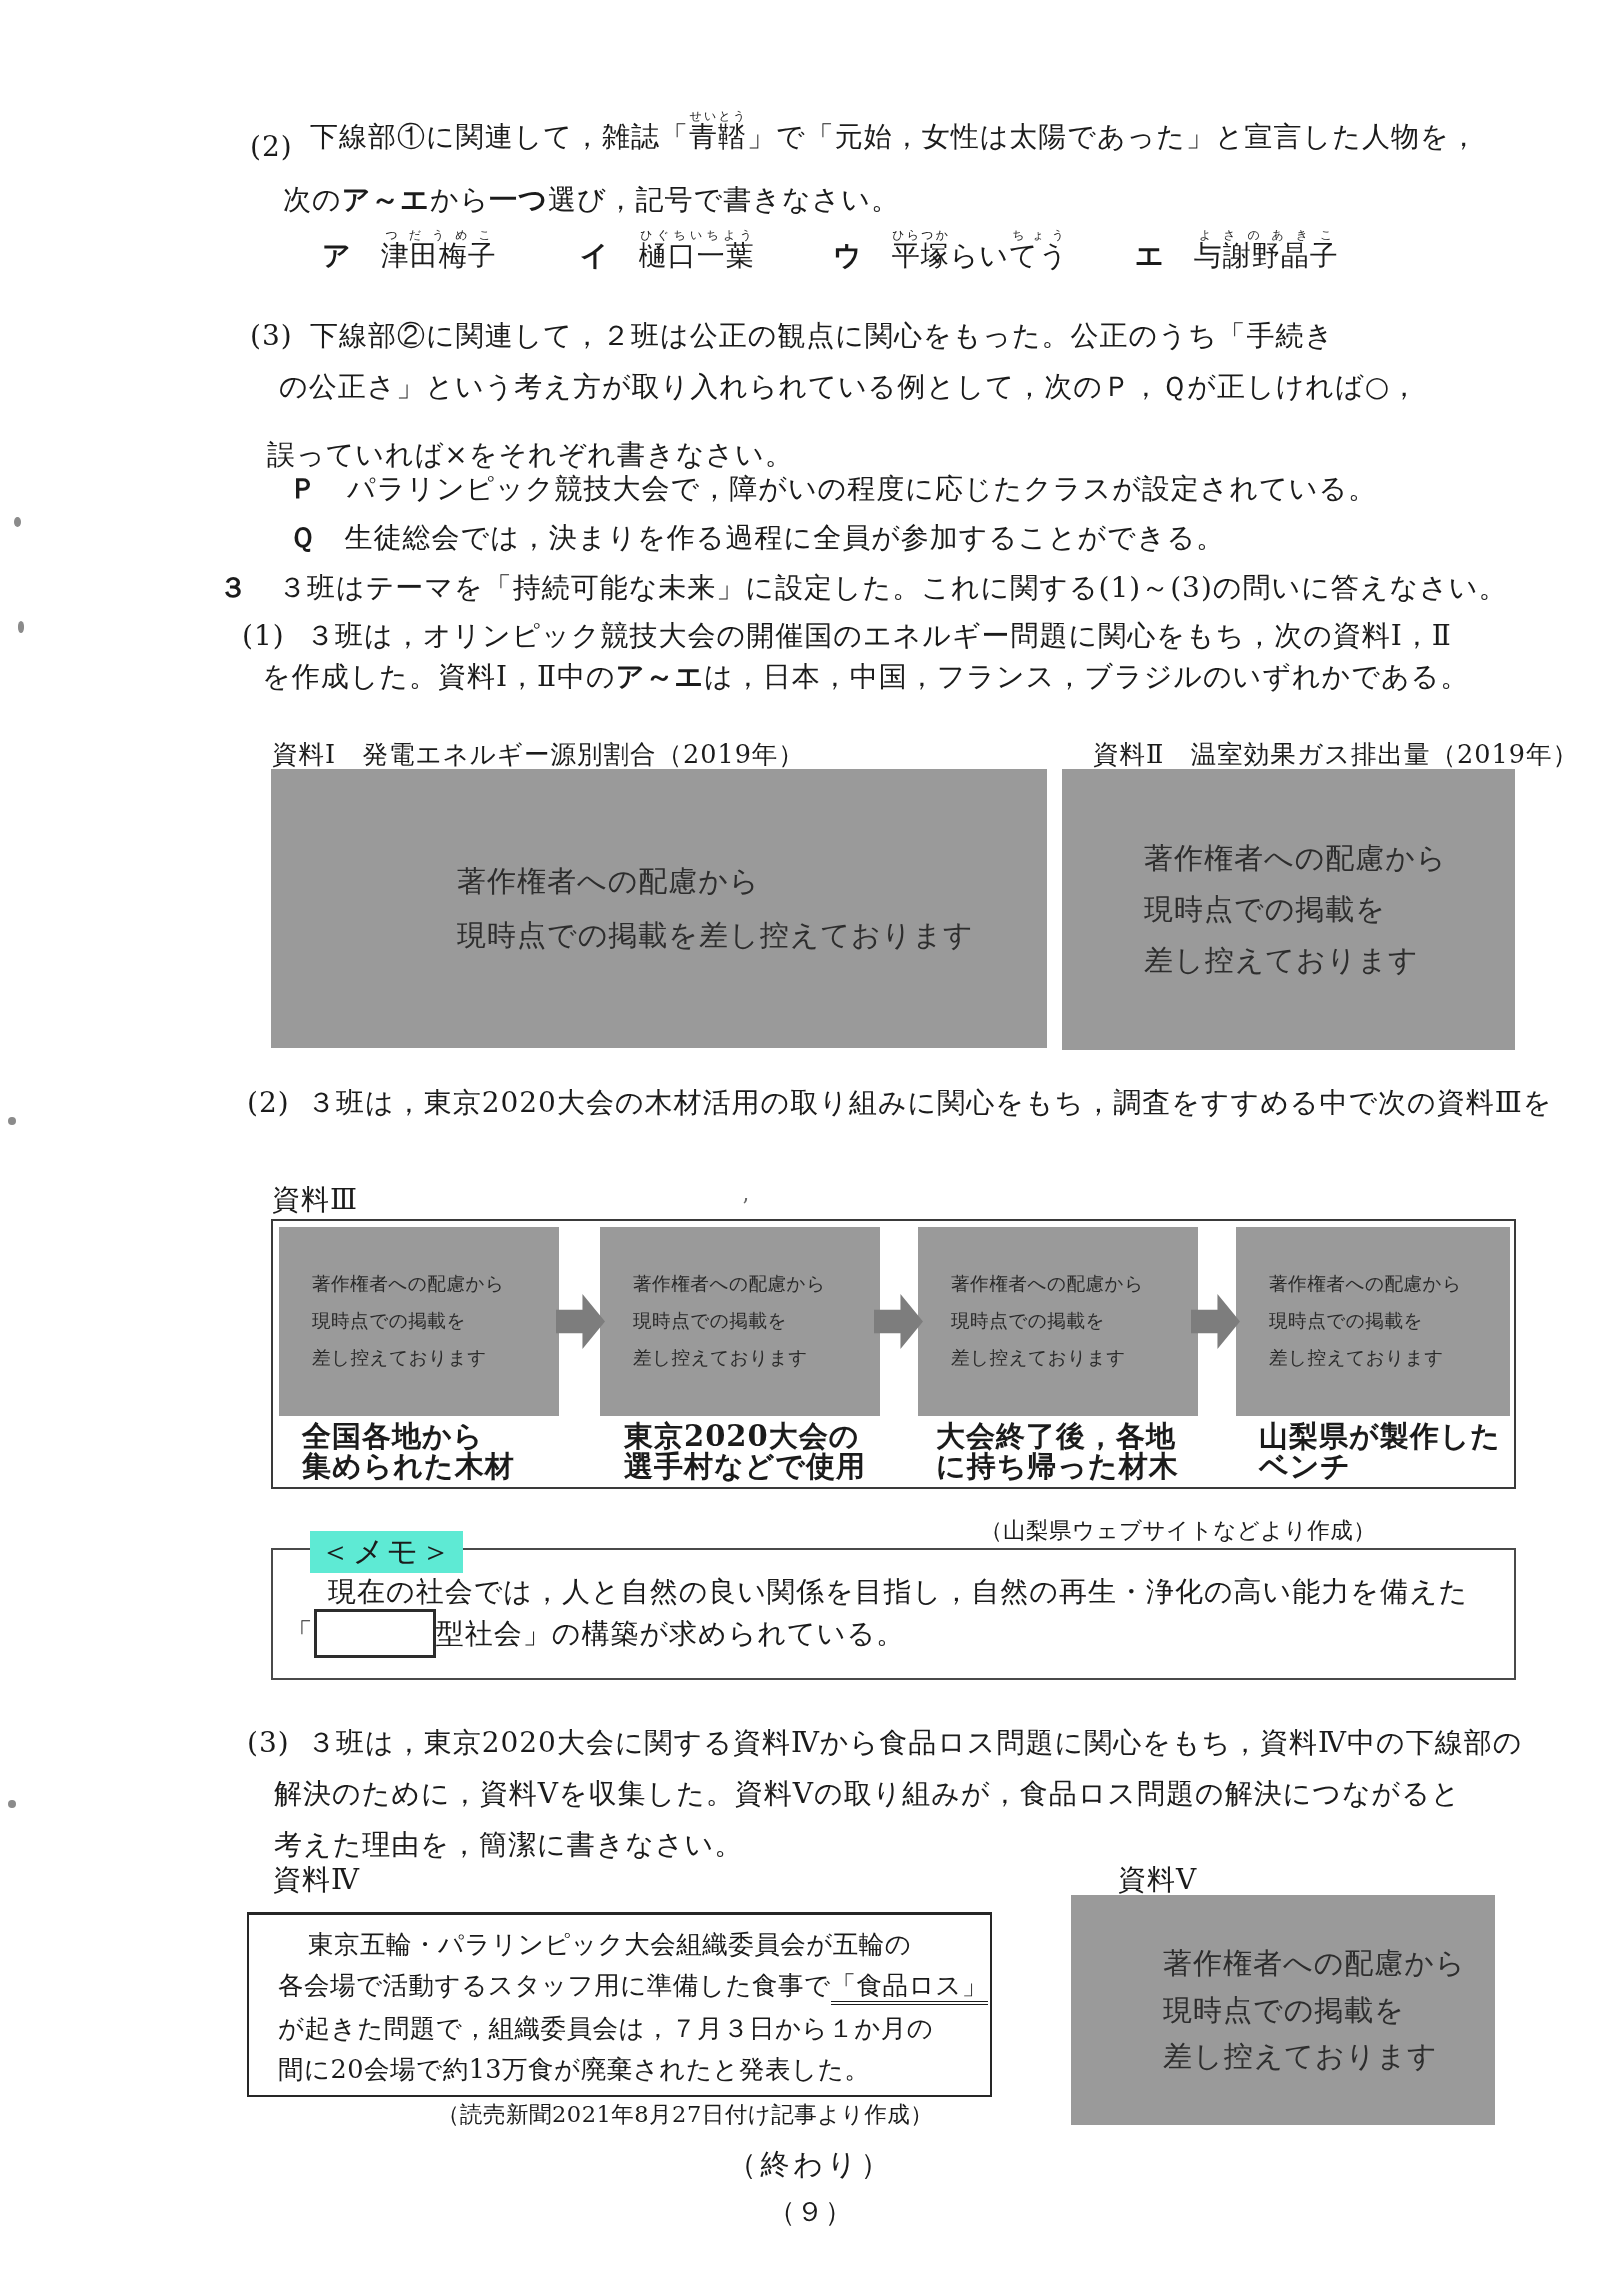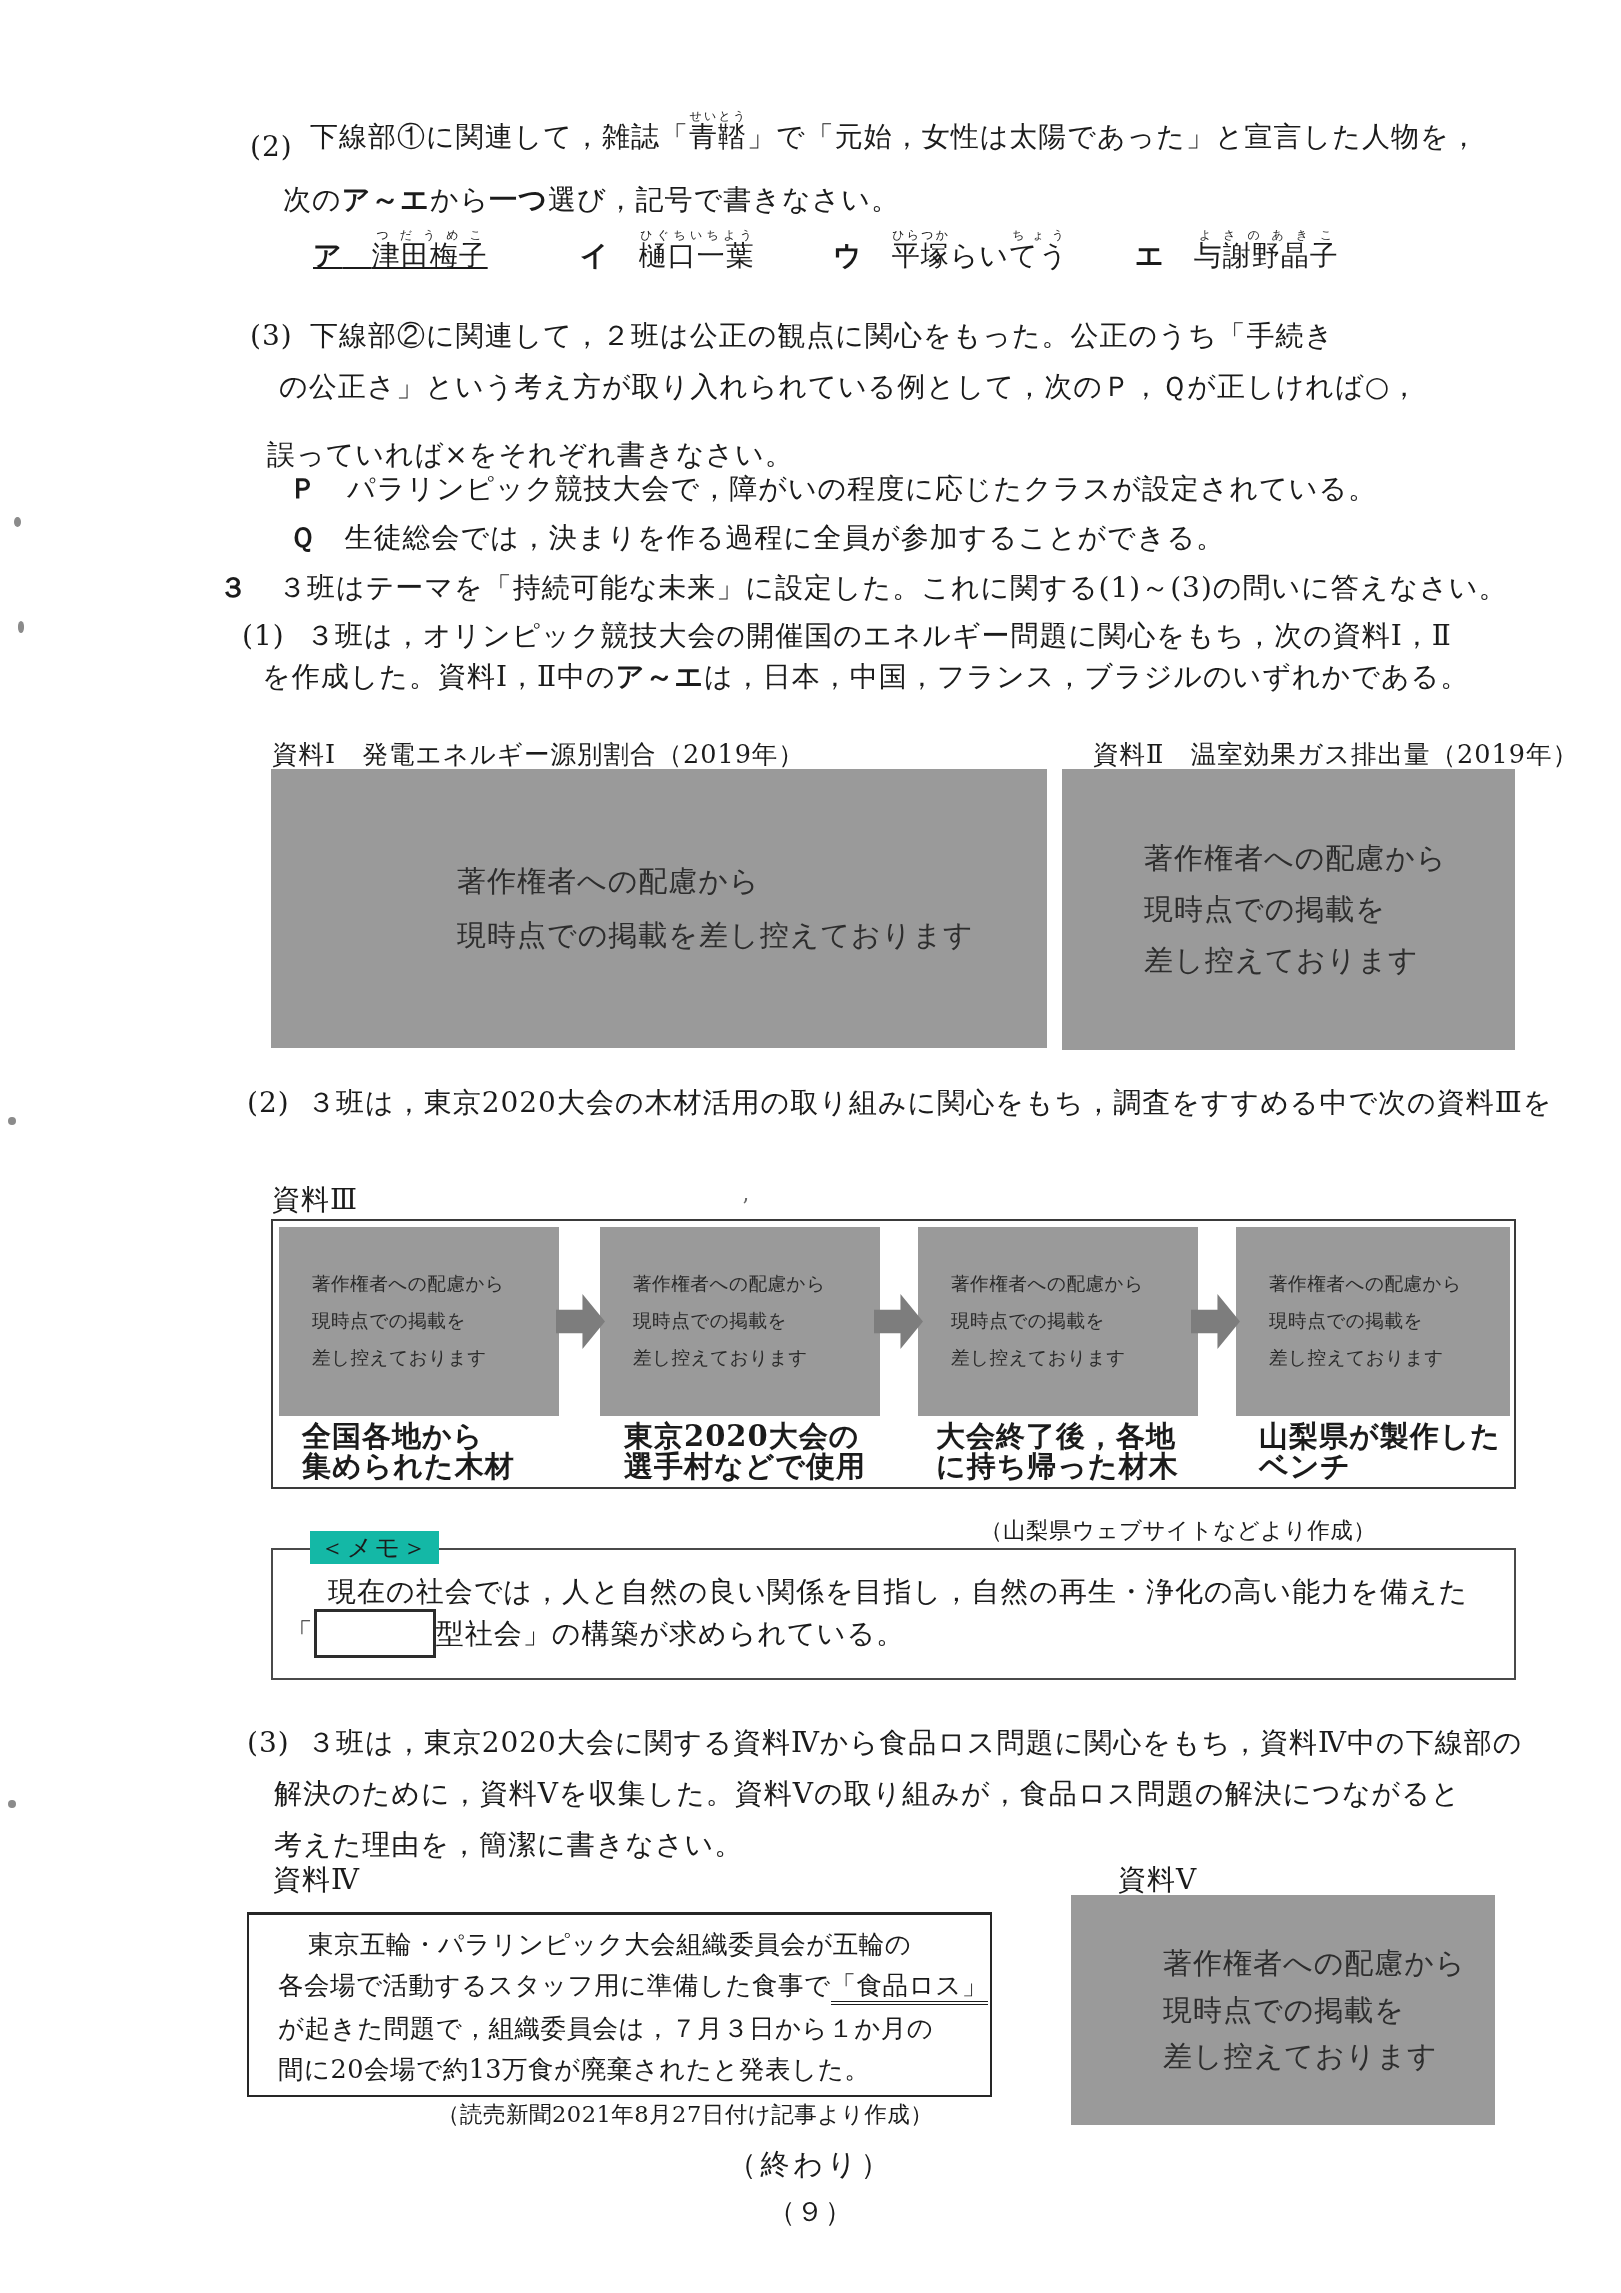--- a/index.html
+++ b/index.html
@@ -15,21 +15,21 @@
   ruby rt{font-size:12px;letter-spacing:1px;color:#222;font-family:"DejaVu Sans",sans-serif;}
   .lbl{font-size:25.5px;}
   .ph{position:absolute;background:#9a9a9a;color:#2d2d2d;display:flex;flex-direction:column;justify-content:center;}
   .ph .pht{line-height:1;white-space:nowrap;}
   .outerbox{position:absolute;border:2px solid #3a3a3a;background:#fff;}
   .flowbox{position:absolute;background:#9a9a9a;color:#2a2a2a;display:flex;flex-direction:column;justify-content:center;gap:18.6px;padding-left:33px;box-sizing:border-box;}
   .flowbox .pht{font-size:18.6px;letter-spacing:0.5px;line-height:1;white-space:nowrap;}
   .cap{position:absolute;font-size:29px;line-height:30px;white-space:nowrap;font-weight:bold;}
   .src{position:absolute;font-size:22.5px;letter-spacing:0.5px;white-space:nowrap;}
   .memo{position:absolute;border:2px solid #4a4a4a;background:#fff;}
-  .memo-label{position:absolute;top:-18.6px;left:37px;background:#14b8a6;padding:0 9.8px;font-size:25px;letter-spacing:2px;}
+  .memo-label{position:absolute;top:-18.6px;left:37px;background:#5eead4;padding:0 9.8px;font-size:31px;letter-spacing:2px;}
   .blank{display:inline-block;width:110px;height:43px;border:3.9px solid #2c2c2c;background:#fff;flex:0 0 auto;}
   .rowflex{display:flex;align-items:center;height:53px;}
   .s4box{position:absolute;border:2px solid #262626;border-top:3.9px solid #262626;background:#fff;font-size:25.5px;}
   .s4box .sl{position:absolute;line-height:35px;white-space:nowrap;letter-spacing:0.5px;}
   .u-double{border-bottom:4.9px double #1b1b1b;padding-bottom:1px;}
   .arrow{position:absolute;}
   .speck{position:absolute;background:#8b8b8b;border-radius:50%;}
   .artifact{position:absolute;color:#666;font-size:21.6px;}
   .center{left:0;width:100%;text-align:center;}
 </style>
@@ -41,21 +41,21 @@
   <div class="speck" style="left:13.7px;top:517px;width:6.9px;height:9.8px;"></div>
   <div class="speck" style="left:17.6px;top:621px;width:6.9px;height:11.8px;"></div>
   <div class="speck" style="left:7.8px;top:1117px;width:7.8px;height:7.8px;"></div>
   <div class="speck" style="left:7.8px;top:1800px;width:7.8px;height:7.8px;"></div>
   <div class="artifact" style="left:742px;top:1194px;">’</div>
 
   <div class="l" style="top:127px;left:250px;">(2)</div>
   <div class="l" style="top:110px;left:310px;"><span>下線部①に関連して，雑誌「</span><ruby><span>青鞜</span><rt>せいとう</rt></ruby><span>」で「元始，女性は太陽であった」と宣言した人物を，</span></div>
   <div class="l" style="top:180px;left:283px;"><span>次の</span><span class="goth">ア～エ</span><span>から</span><span class="bold">一つ</span><span>選び，記号で書きなさい。</span></div>
 
-  <div class="l" style="top:229px;left:313px;text-decoration:underline;"><span class="goth">ア</span>　<ruby><span>津田梅子</span><rt>つだうめこ</rt></ruby></div>
+  <div class="l" style="top:229px;left:322px;"><span class="goth">ア</span>　<ruby><span>津田梅子</span><rt>つだうめこ</rt></ruby></div>
   <div class="l" style="top:229px;left:580px;"><span class="goth">イ</span>　<ruby><span>樋口一葉</span><rt>ひぐちいちよう</rt></ruby></div>
   <div class="l" style="top:229px;left:833px;"><span class="goth">ウ</span>　<ruby><span>平塚</span><rt>ひらつか</rt></ruby><span>らい</span><ruby><span>てう</span><rt>ちょう</rt></ruby></div>
   <div class="l" style="top:229px;left:1135px;"><span class="goth">エ</span>　<ruby><span>与謝野晶子</span><rt>よさのあきこ</rt></ruby></div>
 
   <div class="l" style="top:316px;left:250px;">(3)</div>
   <div class="l" style="top:316px;left:310px;">下線部②に関連して，２班は公正の観点に関心をもった。公正のうち「手続き</div>
   <div class="l" style="top:367px;left:279px;">の公正さ」という考え方が取り入れられている例として，次のＰ，Ｑが正しければ○，</div>
   <div class="l" style="top:418px;left:267px;margin-top:17px;">誤っていれば×をそれぞれ書きなさい。</div>
   <div class="l" style="top:469px;left:289px;"><span class="goth">Ｐ</span>　<span>パラリンピック競技大会で，障がいの程度に応じたクラスが設定されている。</span></div>
   <div class="l" style="top:518px;left:289px;"><span class="goth">Ｑ</span>　<span>生徒総会では，決まりを作る過程に全員が参加することができる。</span></div>

